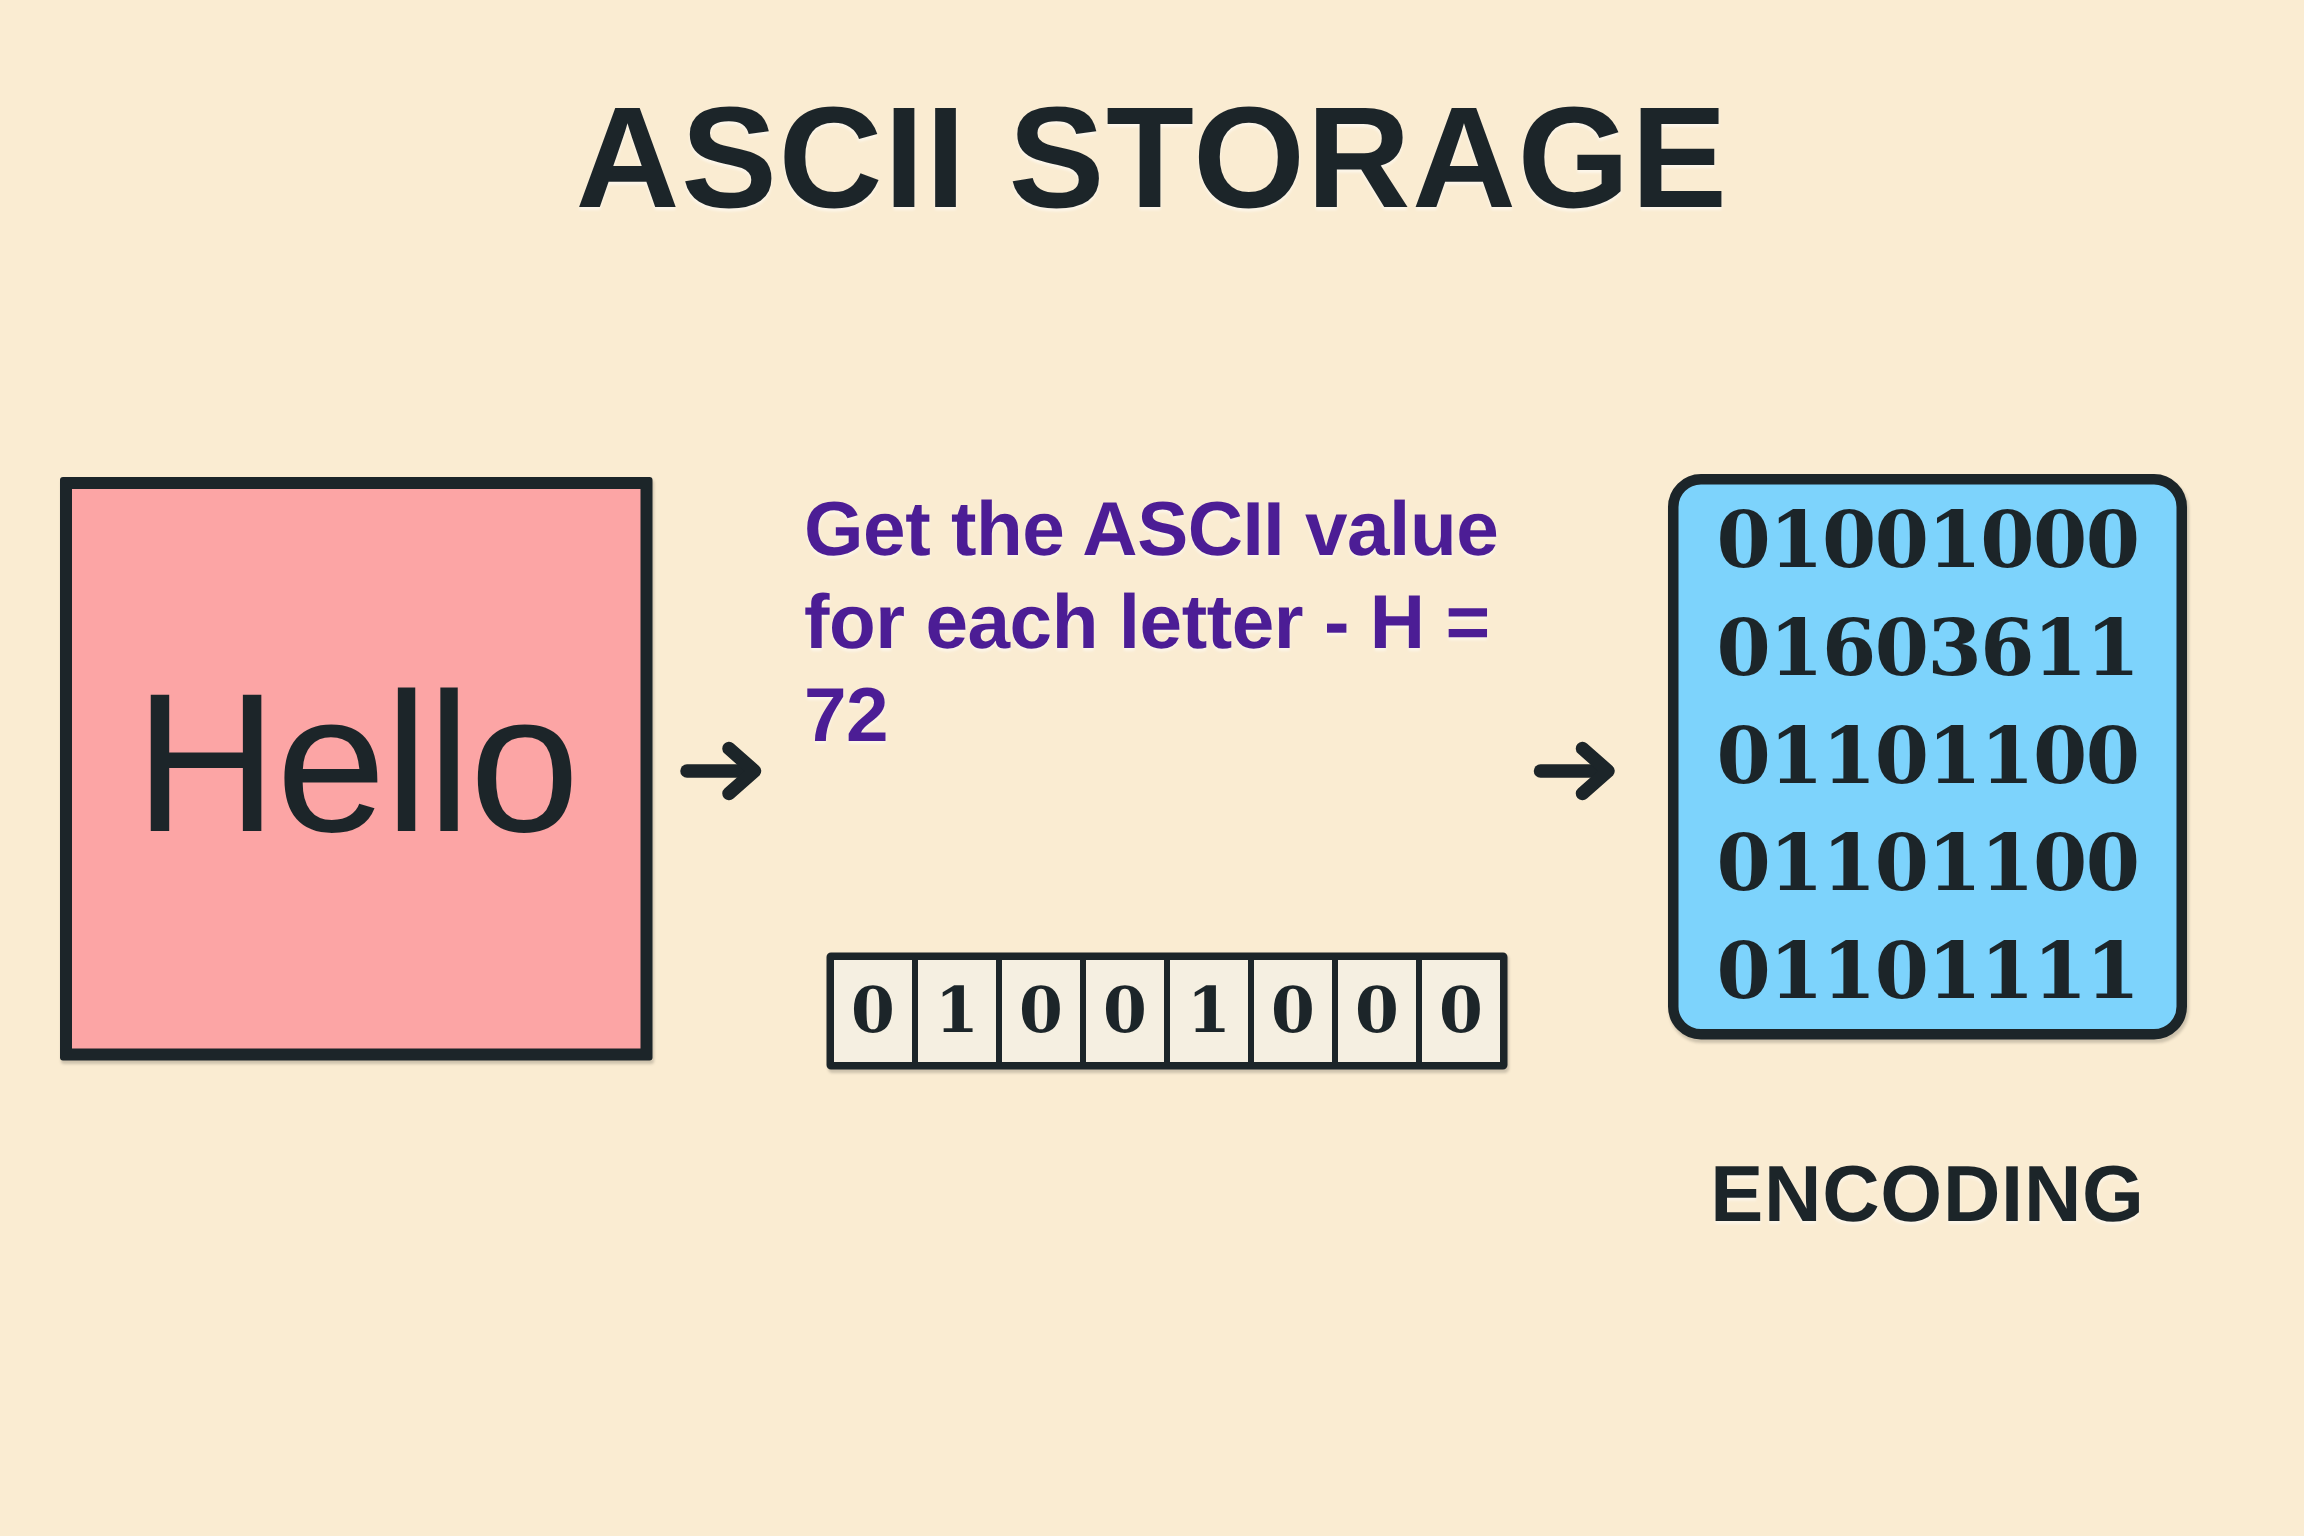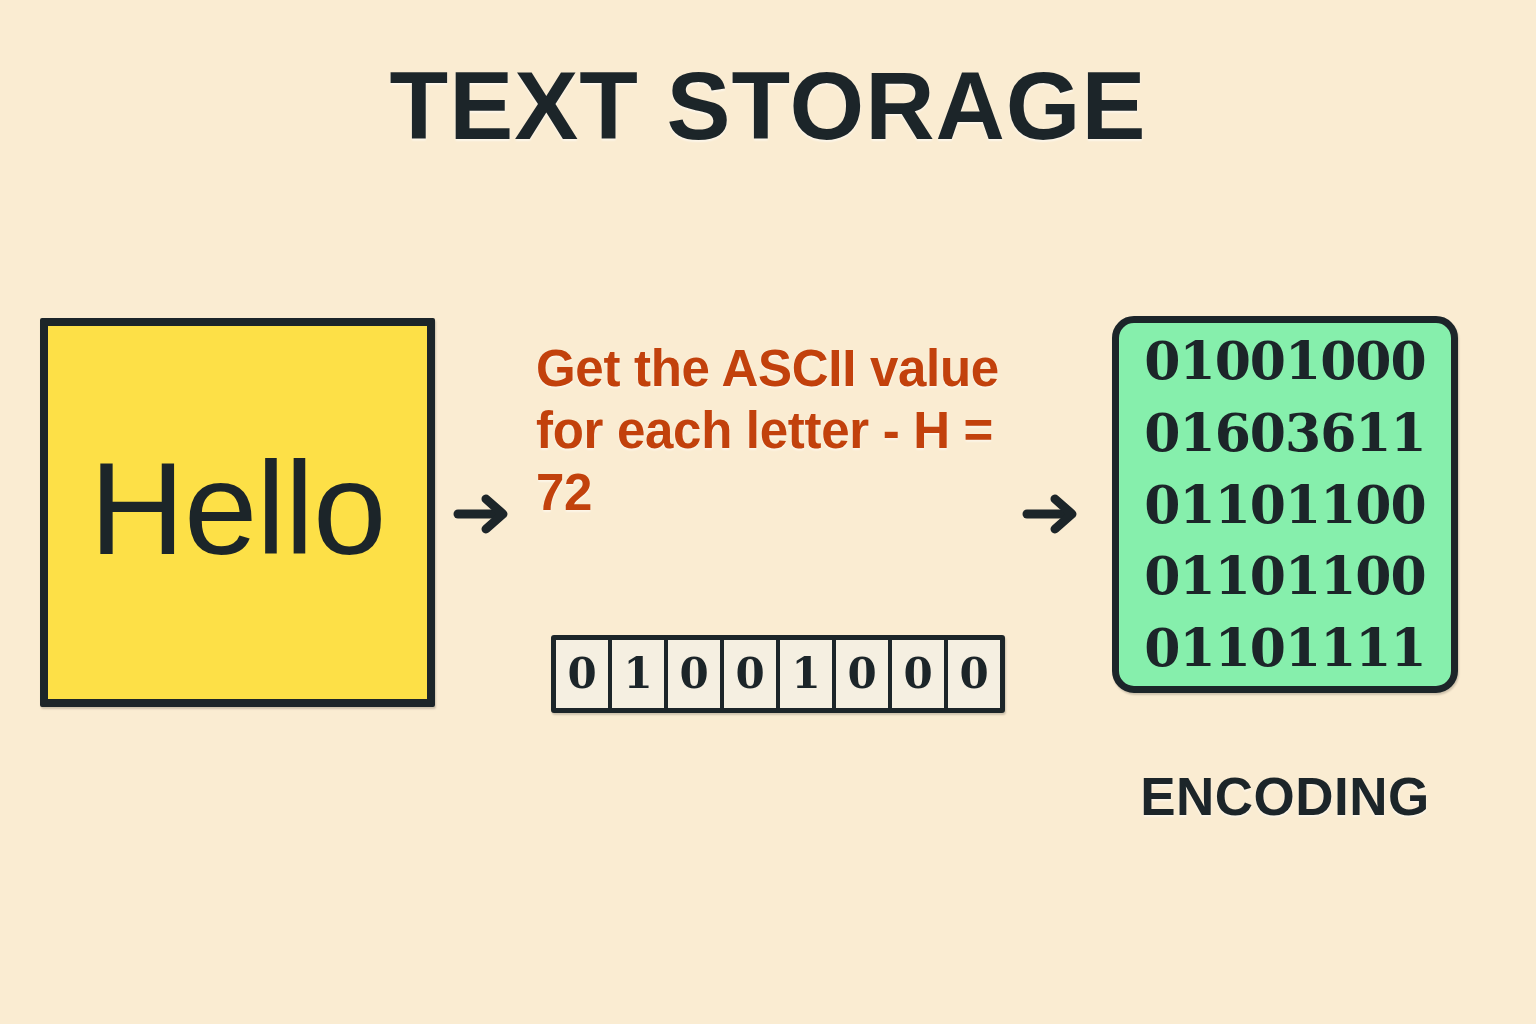--- a/index.html
+++ b/index.html
@@ -37,21 +37,21 @@
   }
 
   
   .text-box {
     position: absolute;
     left: 40px;
     top: 318px;
     width: 395px;
     height: 389px;
     box-sizing: border-box;
-    background: #fde047;
+    background: #fca5a5;
     border: 8px solid #1c2529;
     border-radius: 2px;
     display: flex;
     align-items: center;
     justify-content: center;
     box-shadow: 1px 2px 2px rgba(0,0,0,0.18);
   }
   .hello {
     font-size: 132px;
     font-weight: 400;
@@ -68,27 +68,27 @@
     height: 62px;
   }
   .arrow svg { display: block; width: 100%; height: 100%; }
   .arrow-1 { left: 453px; top: 483px; }
   .arrow-2 { left: 1022px; top: 483px; }
 
   
   .encode-caption {
     position: absolute;
     left: 536px;
-    top: 338px;
+    top: 322px;
     width: 482px;
     font-size: 51px;
     font-weight: 700;
     line-height: 1.22;
     letter-spacing: -0.3px;
-    color: #c2410c;
+    color: #4c1d95;
     text-shadow: 0 2px 2px rgba(255,255,255,0.5);
   }
   .bit-strip {
     position: absolute;
     left: 551px;
     top: 635px;
     height: 78px;
     box-sizing: border-box;
     background: #1c2529;
     border: 5px solid #1c2529;
@@ -111,21 +111,21 @@
   }
 
   
   .storage-card {
     position: absolute;
     left: 1112px;
     top: 316px;
     width: 346px;
     height: 377px;
     box-sizing: border-box;
-    background: #86efac;
+    background: #7dd3fc;
     border: 7px solid #1c2529;
     border-radius: 22px;
     display: flex;
     flex-direction: column;
     align-items: center;
     justify-content: center;
     box-shadow: 1px 2px 2px rgba(0,0,0,0.18);
   }
   .byte-row {
     font-family: "DejaVu Serif", serif;
@@ -149,21 +149,21 @@
   }
   .label-text     { left: 40px;   top: 770px; width: 395px; }
   .label-encoding { left: 536px;  top: 770px; width: 482px; }
   .label-storage  { left: 1100px; top: 770px; width: 370px; }
 </style>
 </head>
 <body>
 
 <div id="stage">
 
-  <div class="title">TEXT STORAGE</div>
+  <div class="title">ASCII STORAGE</div>
 
   <div class="text-box">
     <span class="hello">Hello</span>
   </div>
 
   <div class="arrow arrow-1">
     <svg viewBox="0 0 62 62" xmlns="http://www.w3.org/2000/svg">
       <g fill="none" stroke="#1c2529" stroke-width="9" stroke-linecap="round" stroke-linejoin="round">
         <line x1="5" y1="31" x2="46" y2="31"></line>
         <polyline points="33,16 50,31 33,46"></polyline>

